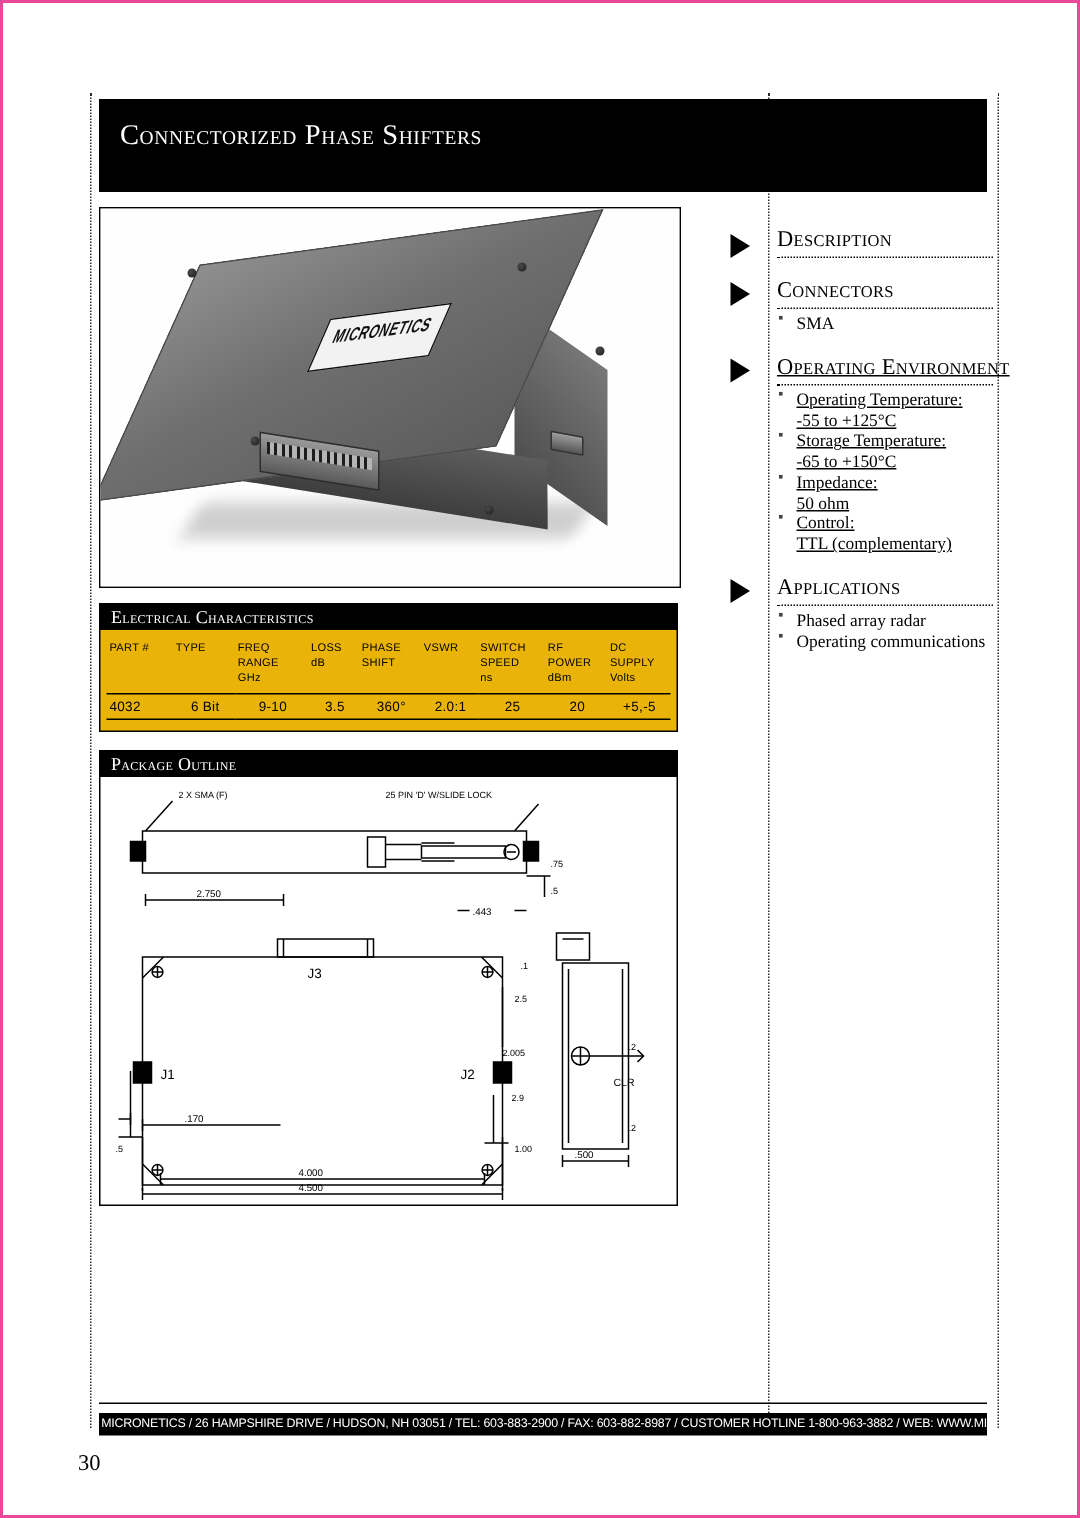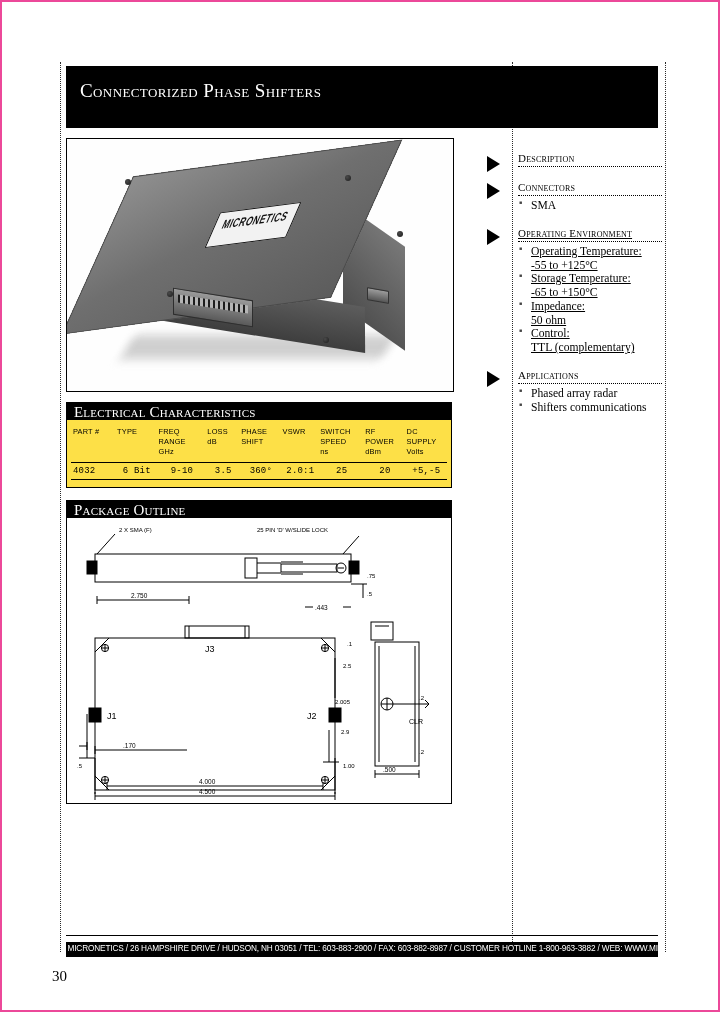--- a/index.html
+++ b/index.html
@@ -55,45 +55,45 @@
             background:repeating-linear-gradient(90deg,#1d1d1d 0 2px,#b5b5b5 2px 5px);}
   #sma{left:300px;top:150px;width:20px;height:11px;
        background:linear-gradient(180deg,#9c9c9c,#565656);
        transform:skewY(10deg);border:1px solid #333;border-radius:1px;}
   .screw{position:absolute;width:6px;height:6px;border-radius:50%;
          background:radial-gradient(circle at 35% 35%,#4a4a4a,#1c1c1c);}
 
   
   .secbar{position:relative;width:386px;height:18px;background:#000;border:1px solid #000;
           box-sizing:border-box;}
-  .secbar span{position:absolute;left:7px;top:1px;color:#fff;font-size:15px;
+  .secbar span{position:absolute;left:7px;top:1px;color:#fff;font-size:12px;
                letter-spacing:.2px;white-space:nowrap;}
 
   
   #tblwrap{position:relative;width:386px;border:1px solid #000;border-top:none;
-           box-sizing:border-box;background:#fde047;padding:5px 4px 7px 4px;}
+           box-sizing:border-box;background:#eab308;padding:5px 4px 7px 4px;}
   table{border-collapse:collapse;width:100%;
         font-family:"Liberation Sans",sans-serif;font-size:7.4px;}
   thead th{font-weight:normal;vertical-align:top;text-align:left;
            padding:2px 1px 5px 1px;line-height:1.35;letter-spacing:.2px;}
   thead th.l{text-align:left;padding-left:2px;}
   tbody td{text-align:center;padding:3px 1px;font-size:9px;letter-spacing:.2px;}
   tbody td.l{text-align:left;padding-left:2px;}
   tbody tr{border-top:1px solid #000;}
-  tbody tr:last-child{border-bottom:1px solid #000;font-family:Liberation Mono, monospace;}
+  tbody tr:last-child{border-bottom:1px solid #000;}
 
   
   #drawwrap{position:relative;width:386px;height:286px;border:1px solid #000;
             border-top:none;box-sizing:border-box;background:#fff;}
   #draw{position:absolute;left:0;top:0;}
 
   
   #rightcol{position:absolute;left:516px;top:150px;width:144px;}
   .rsec{position:relative;margin-bottom:9px;}
-  .rhead{font-size:11px;letter-spacing:.2px;padding-bottom:2px;
+  .rhead{font-size:15px;letter-spacing:.2px;padding-bottom:2px;
          border-bottom:1px dotted #000;white-space:nowrap;}
   .rbody{font-size:11.6px;line-height:1.19;padding-top:3px;}
   .tri{position:absolute;left:-31px;width:0;height:0;
        border-left:13px solid #000;border-top:8px solid transparent;
        border-bottom:8px solid transparent;}
   ul.blist{list-style:none;margin:0;padding:0;}
   ul.blist li{position:relative;padding-left:13px;margin-bottom:0px;}
   ul.blist li:before{content:"\25A0";position:absolute;left:1px;top:1px;
                      font-size:5px;color:#444;}
   .sub{display:block;padding-left:0;}
@@ -333,21 +333,21 @@
         </ul>
       </div>
     </div>
 
     <div class="rsec" style="margin-top:14px;">
       <div class="tri" style="top:2px;"></div>
       <div class="rhead sc">Applications</div>
       <div class="rbody">
         <ul class="blist">
           <li>Phased array radar</li>
-          <li>Shifters communications</li>
+          <li>Operating communications</li>
         </ul>
       </div>
     </div>
   </div>
 
   <div id="footrule"></div>
   <div id="footbar">
     <div id="foottxt">MICRONETICS / 26 HAMPSHIRE DRIVE / HUDSON, NH 03051 / TEL: 603-883-2900 / FAX: 603-882-8987 / CUSTOMER HOTLINE 1-800-963-3882 / WEB: WWW.MICRONETICS.COM</div>
   </div>
   <div id="pageno">30</div>

